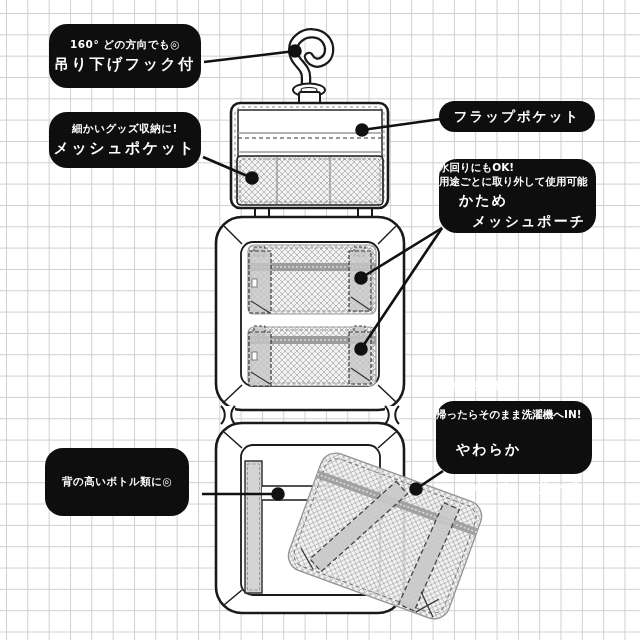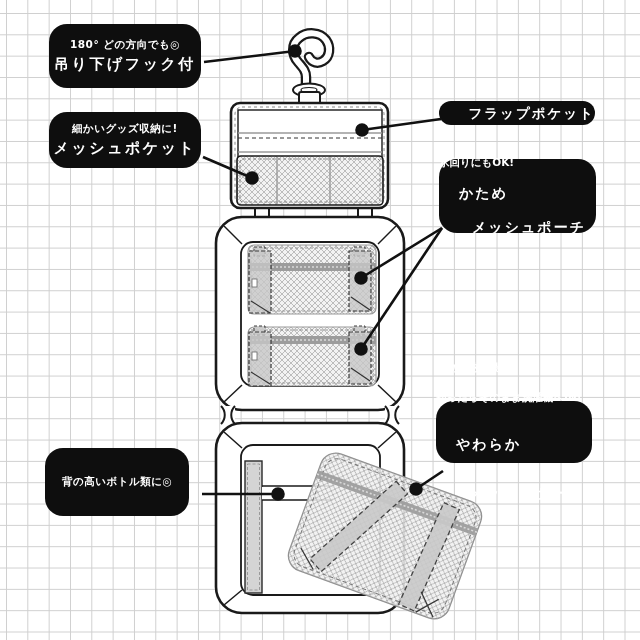--- a/index.html
+++ b/index.html
@@ -19,21 +19,21 @@
     border-radius:18px;display:flex;flex-direction:column;
     justify-content:center;align-items:center;
     font-weight:bold;line-height:1.25;z-index:5;
   }
   .callout .small{font-size:10.5px;letter-spacing:0.5px;}
   .callout .big{font-size:15px;letter-spacing:2.5px;margin-top:4px;}
   .callout.single{border-radius:16px;}
   .callout.single .big{font-size:13.5px;margin-top:0;letter-spacing:2px;}
   .callout.left{align-items:flex-start;text-align:left;padding-left:0;}
   .callout.left .small{font-size:10.5px;letter-spacing:0;}
-  .callout.left .big{font-size:14px;letter-spacing:2px;margin-top:16px;}
+  .callout.left .big{font-size:14px;letter-spacing:2px;margin-top:4px;}
   .indent1{margin-left:20px;}
   .indent2{margin-left:33px;}
 </style>
 </head>
 <body>
 
 <svg id="art" width="640" height="640" viewBox="0 0 640 640">
   <defs>
     <pattern id="mesh" width="6" height="6" patternUnits="userSpaceOnUse">
       <rect width="6" height="6" fill="#f2f2f2"></rect>
@@ -161,40 +161,41 @@
     <circle cx="252" cy="178" r="5.5"></circle>
     <circle cx="362" cy="130" r="5.5"></circle>
     <circle cx="361" cy="278" r="5.5"></circle>
     <circle cx="361" cy="349" r="5.5"></circle>
     <circle cx="416" cy="489" r="5.5"></circle>
     <circle cx="278" cy="494" r="5.5"></circle>
   </g>
 </svg>
 
 <div class="callout" style="left:49px;top:24px;width:152px;height:64px;">
-  <div class="small">180° どの方向でも◎</div>
+  <div class="small">160° どの方向でも◎</div>
   <div class="big">吊り下げフック付</div>
 </div>
 
 <div class="callout" style="left:49px;top:112px;width:152px;height:56px;">
   <div class="small">細かいグッズ収納に!</div>
   <div class="big">メッシュポケット</div>
 </div>
 
-<div class="callout single" style="left:439px;top:101px;width:156px;height:24px;align-items:flex-end;">
+<div class="callout single" style="left:439px;top:101px;width:156px;height:31px;">
   <div class="big">フラップポケット</div>
 </div>
 
 <div class="callout left" style="left:439px;top:159px;width:157px;height:74px;">
   <div class="small">水回りにもOK!</div>
+  <div class="small">用途ごとに取り外して使用可能</div>
   <div class="big indent1">かため</div>
   <div class="big indent2">メッシュポーチ</div>
 </div>
 
-<div class="callout left" style="left:436px;top:401px;width:156px;height:62px;gap:16px;">
+<div class="callout left" style="left:436px;top:401px;width:156px;height:73px;gap:16px;">
   <div class="small">布物収納に最適!</div>
   <div class="small">帰ったらそのまま洗濯機へIN!</div>
   <div class="big indent1">やわらか</div>
   <div class="big indent2">メッシュポーチ</div>
 </div>
 
 <div class="callout" style="left:45px;top:448px;width:144px;height:68px;">
   <div class="small">背の高いボトル類に◎</div>
 </div>
 

